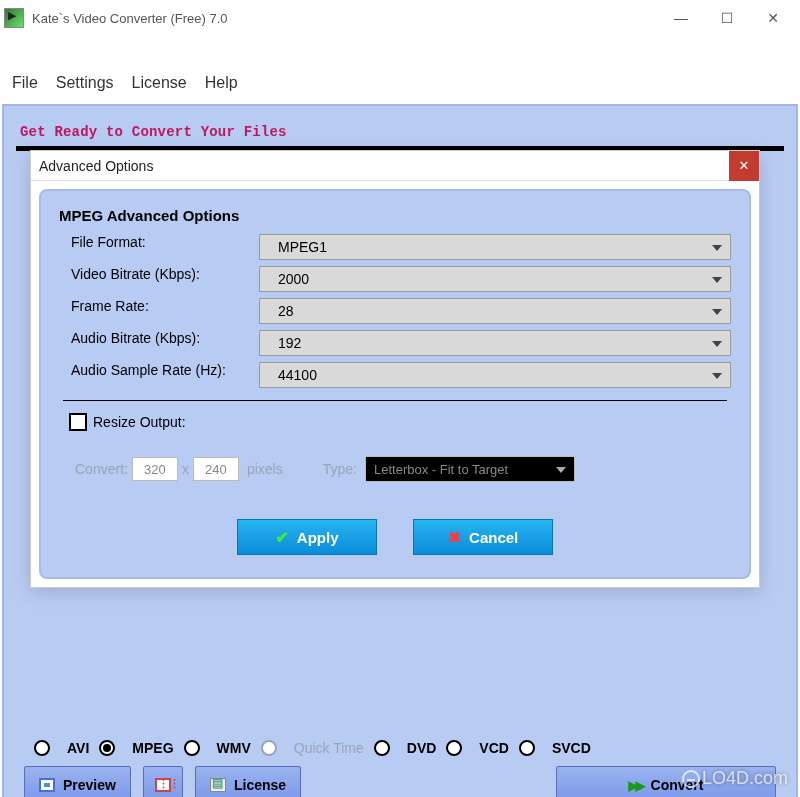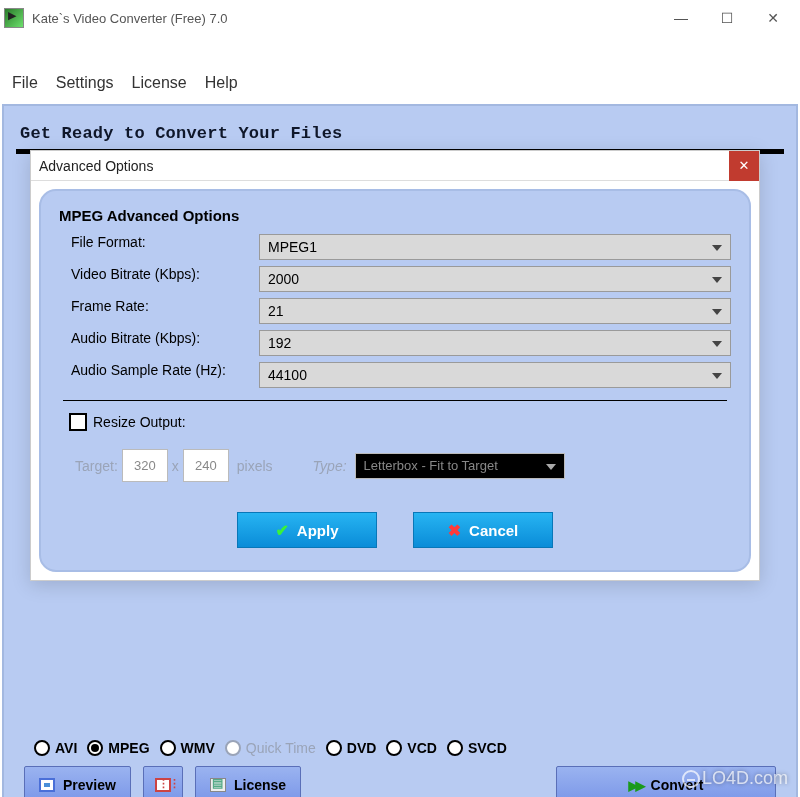--- a/index.html
+++ b/index.html
@@ -49,23 +49,23 @@
   background: #b8cbf2;
   border: 2px solid #a3b8e0;
   margin: 2px;
   height: 720px;
   padding: 14px 10px 10px 10px;
   position: relative;
 }
 .main-title {
   font-family: "MS Sans Serif","Courier New",monospace;
   font-weight: bold;
-  font-size: 17px;
+  font-size: 14px;
   padding: 4px 6px 6px 6px;
-  color: #0f172a;
+  color: #be185d;
   letter-spacing: 0.2px;
 }
 .hbar { height: 5px; background:#000; margin: 0 2px 2px 2px;}
 .dialog {
   position: absolute;
   left: 26px; top: 44px;
   width: 730px;
   background: #fff;
   border: 1px solid #ccc;
   box-shadow: 0 4px 18px rgba(0,0,0,0.15);
@@ -86,21 +86,21 @@
   width: 30px; height: 30px;
   background: #c13b2f;
   color: #fff;
   display:flex; align-items:center; justify-content:center;
   font-size: 13px;
 }
 .dialog-body {
   background: #b8cbf2;
   border: 2px solid #a8bde6;
   margin: 8px;
-  border-radius: 17px;
+  border-radius: 8px;
   padding: 12px 18px 22px 18px;
 }
 .section-title {
   font-weight: bold;
   font-size: 15px;
   margin: 4px 0 10px 0;
   color: #000;
 }
 .form-row {
   display: flex;
@@ -113,21 +113,21 @@
   color: #000;
   padding-left: 12px;
 }
 .form-select {
   flex: 1;
   height: 26px;
   background: #d9d9d9;
   border: 1px solid #9a9a9a;
   display: flex;
   align-items: center;
-  padding: 0 8px;
+  padding: 0 18px;
   font-size: 14px;
   position: relative;
 }
 .form-select::after {
   content: "";
   position: absolute; right: 8px; top: 10px;
   border-left: 5px solid transparent;
   border-right: 5px solid transparent;
   border-top: 6px solid #444;
 }
@@ -138,24 +138,24 @@
   border: 2px solid #000;
   background: #fff;
   margin-right: 6px;
 }
 .target-row {
   display: flex; align-items:center;
   padding-left: 16px; margin-top: 10px;
   color: #9aa4b8; font-size: 14px;
 }
 .target-row .box {
-  width: 46px; height: 33px;
+  width: 46px; height: 24px;
   background:#fff; border:1px solid #bbb;
   color:#888; display:flex; align-items:center; justify-content:center;
-  font-size:13px; margin: 8px 4px;
+  font-size:13px; margin: 16px 4px;
 }
 .target-row .type-select{
   width: 210px; height:26px; background:#000000;
   border:1px solid #bbb; color:#888;
   display:flex; align-items:center; padding:0 8px; font-size:13px;
   position: relative; margin-left:8px;
 }
 .target-row .type-select::after{
   content:""; position:absolute; right:8px; top:10px;
   border-left:5px solid transparent; border-right:5px solid transparent;
@@ -172,21 +172,21 @@
 }
 .dlgbtn .ico-check{ color:#3af23a; font-size:16px;}
 .dlgbtn .ico-x{ color:#ff3a3a; font-size:16px; font-weight:bold;}
 .bottom-area{
   position:absolute; left:14px; right:14px; bottom:18px;
 }
 .format-row{
   display:flex; align-items:center; gap:10px;
   padding:6px 16px 10px 16px;
 }
-.radio { display:flex; align-items:center; gap:5px; font-size:14px; font-weight:bold;}
+.radio { display:flex; align-items:center; gap:17px; font-size:14px; font-weight:bold;}
 .radio .r {
   width:16px; height:16px; border:2px solid #000; border-radius:50%; background:#fff;
   display:flex; align-items:center; justify-content:center;
 }
 .radio .r.checked::after{ content:""; width:8px; height:8px; background:#000; border-radius:50%;}
 .radio.disabled{ color:#9aa4b8; font-weight:normal;}
 .radio.disabled .r{ border-color:#9aa4b8;}
 .btn-row{ display:flex; gap:12px; padding:0 6px;}
 .mainbtn{
   height:38px; background:linear-gradient(#9ab3f0,#7a96e8);
@@ -251,21 +251,21 @@
       </div>
       <div class="form-row">
         <div class="form-label">Video Bitrate (Kbps):</div>
         <div class="form-select">
             <span>2000</span>
           </div>
       </div>
       <div class="form-row">
         <div class="form-label">Frame Rate:</div>
         <div class="form-select">
-            <span>21</span>
+            <span>28</span>
           </div>
       </div>
       <div class="form-row">
         <div class="form-label">Audio Bitrate (Kbps):</div>
         <div class="form-select">
             <span>192</span>
           </div>
       </div>
       <div class="form-row">
         <div class="form-label">Audio Sample Rate (Hz):</div>
@@ -275,30 +275,30 @@
       </div>
 
       <div class="sep"></div>
 
       <div class="resize-row">
         <div class="checkbox"></div>
         <span style="font-size:14px;text-align:right;">Resize Output:</span>
       </div>
 
       <div class="target-row">
-        <span>Target:</span>
+        <span>Convert:</span>
         <div class="box">
             <span>320</span>
           </div>
         <span>x</span>
         <div class="box">
             <span>240</span>
           </div>
         <span style="margin-left:4px;">pixels</span>
-        <span style="margin-left:40px;font-style:italic;">Type:</span>
+        <span style="margin-left:40px;">Type:</span>
         <div class="type-select">
             <span>Letterbox - Fit to Target</span>
           </div>
       </div>
 
       <div class="dialog-btns">
         <div class="dlgbtn">
           <span class="ico-check">✔</span>
           <span>Apply</span>
         </div>

